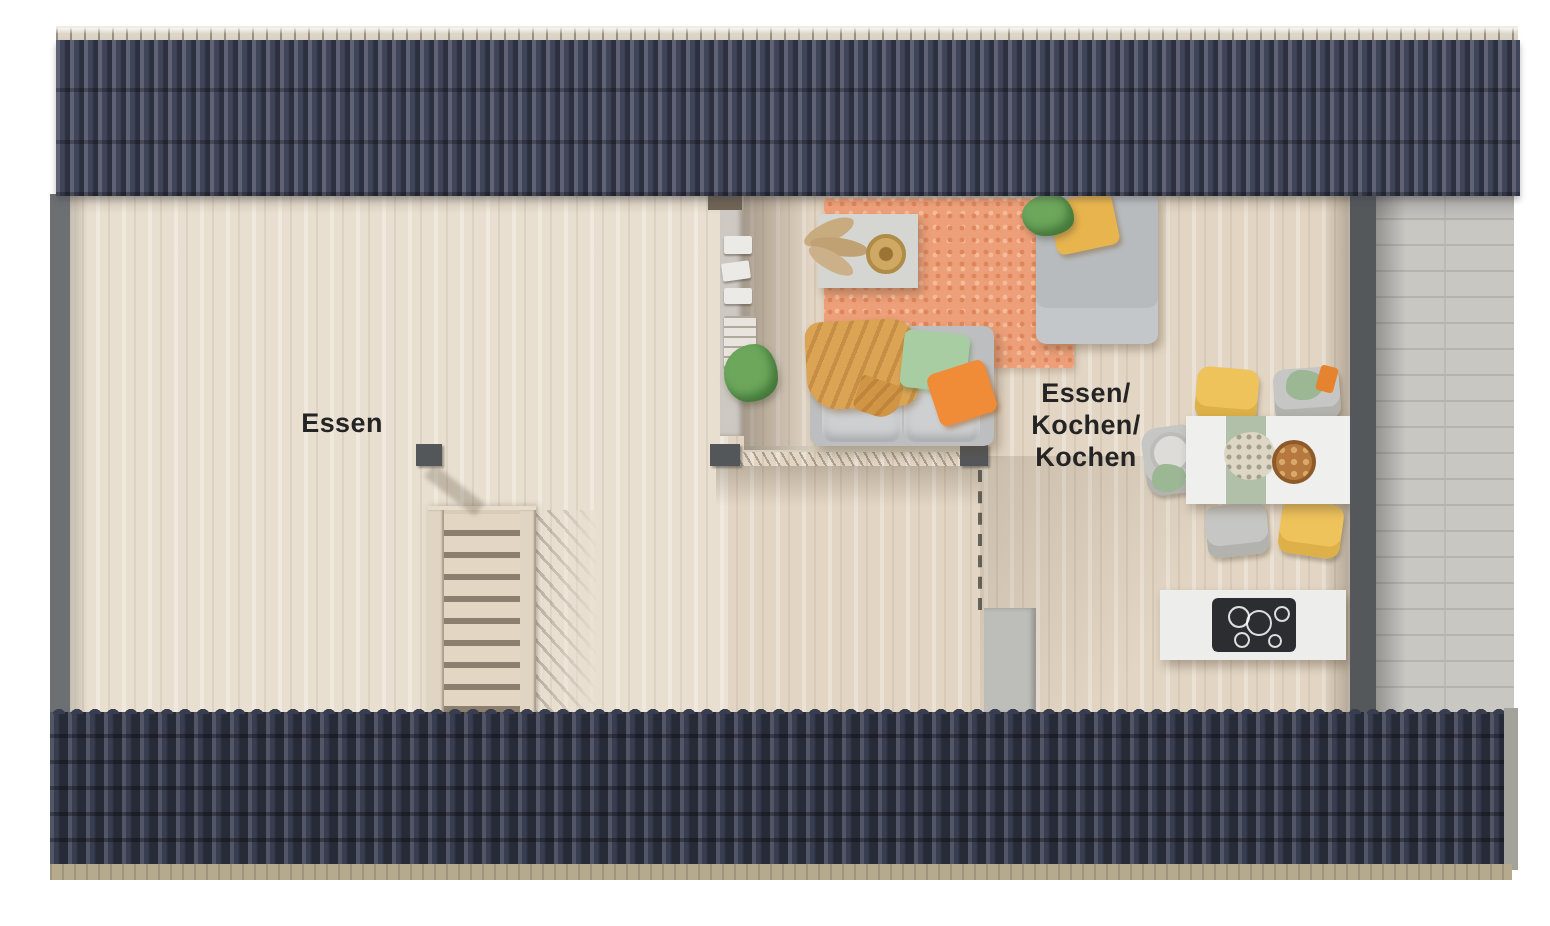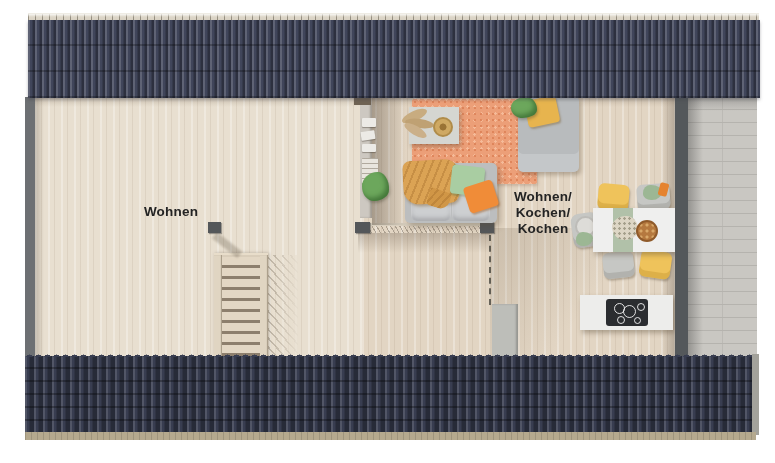--- a/index.html
+++ b/index.html
@@ -229,20 +229,20 @@
   </div>
 
   <div class="wall-left"></div>
   <div class="wall-right"></div>
   <div class="ridge-strip"></div>
   <div class="roof-top"></div>
   <div class="roof-bottom"></div>
   <div class="roof-cap-right"></div>
   <div class="eave-strip"></div>
 
-  <div class="room-label label-empore">Wohnen</div>
+  <div class="room-label label-empore">Essen</div>
   <div class="room-label label-wohnen">
-    <span style="position:static;display:block;">Wohnen/</span>
+    <span style="position:static;display:block;">Essen/</span>
     <span style="position:static;display:block;">Kochen/</span>
     <span style="position:static;display:block;">Kochen</span>
   </div>
 
 </div>
 
 </body></html>

